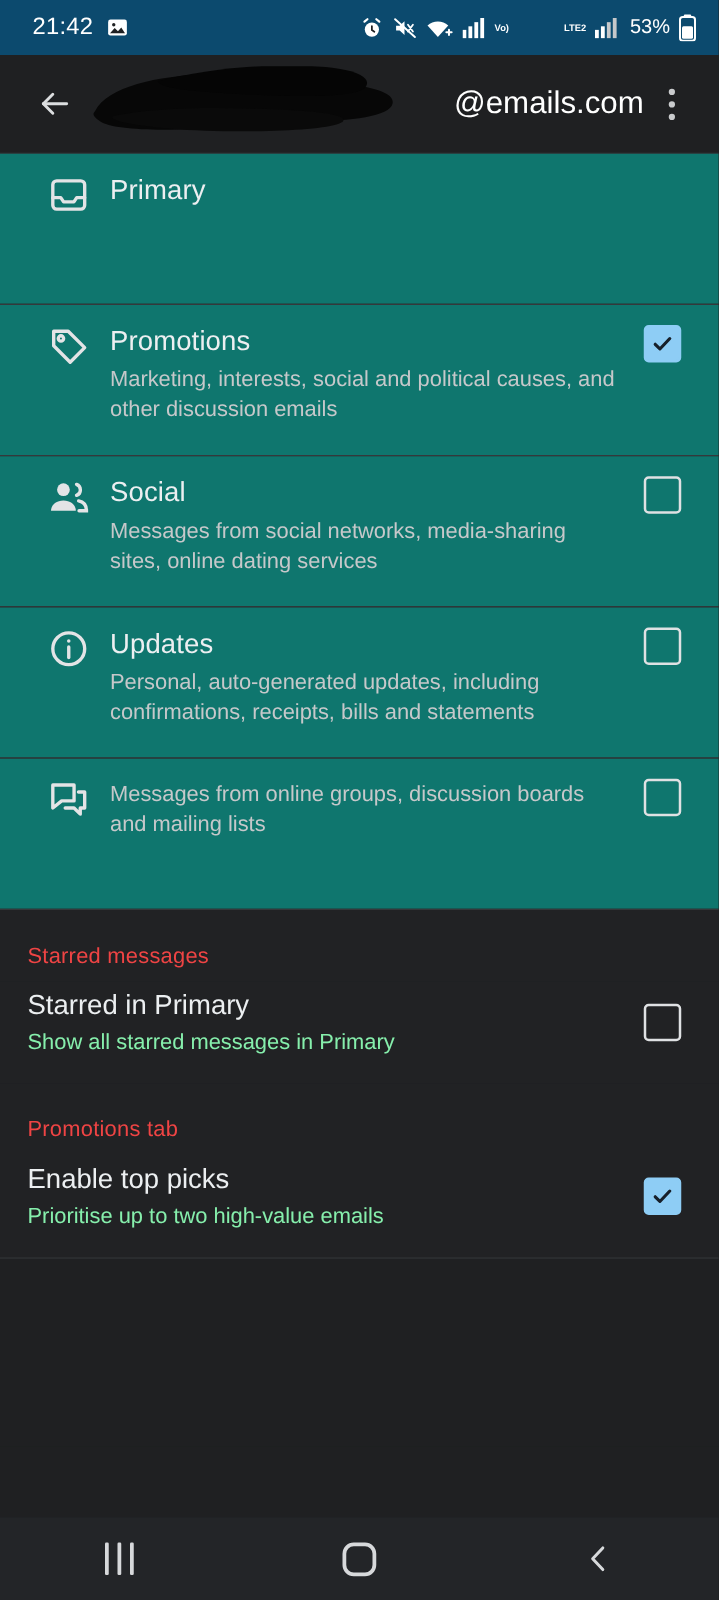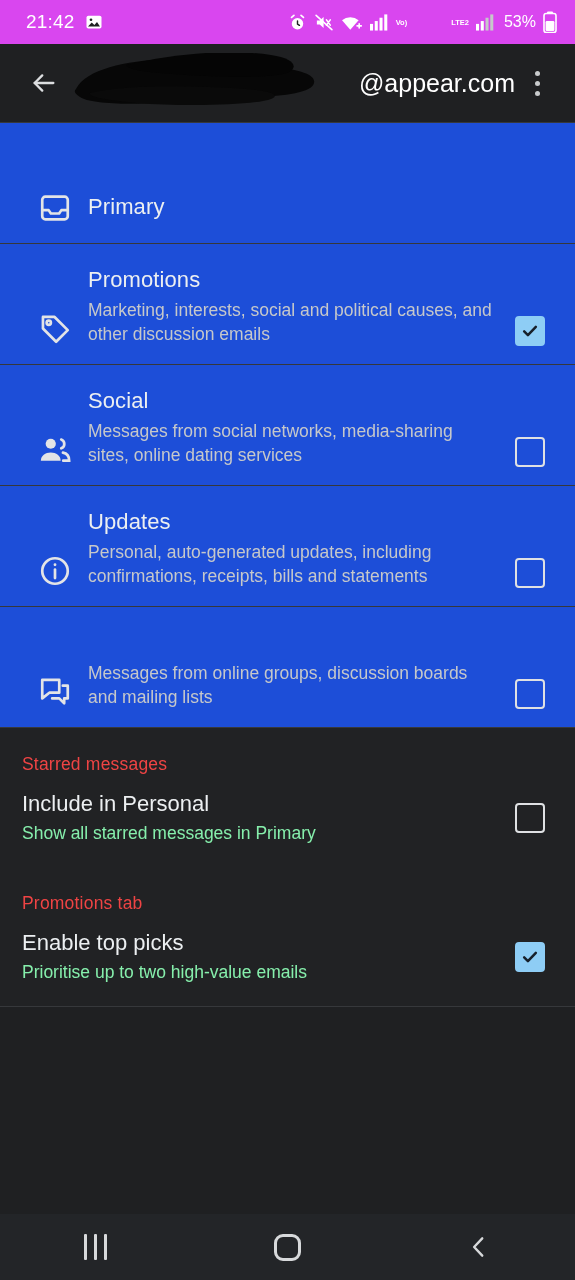--- a/index.html
+++ b/index.html
@@ -9,21 +9,21 @@
     font-family:"Liberation Sans", sans-serif;
     overflow:hidden;
   }
   body { position:relative; }
 
   
   .statusbar{
     height:44px; width:100%;
     display:flex; align-items:center; justify-content:space-between;
     padding:0 18px 0 26px;
-    background:#d946ef; color:#ffffff;
+    background:#0c4a6e; color:#ffffff;
   }
   .sb-left{ display:flex; align-items:center; gap:10px; }
   .sb-clock{ font-size:19px; letter-spacing:.2px; color:#fff; }
   .sb-right{ display:flex; align-items:center; gap:7px; }
   .sb-batt-text{ font-size:16px; color:#fff; margin-left:2px; }
   .ico{ display:inline-flex; align-items:center; justify-content:center; }
   .volte{
     font-size:7.5px; line-height:7px; text-align:center; color:#fff;
     font-family:"Liberation Sans", sans-serif; font-weight:bold;gap:44px;
   }
@@ -50,24 +50,24 @@
   }
   .kebab{ width:44px; height:44px; display:flex; flex-direction:column;
           align-items:center; justify-content:center; gap:5px; }
   .kebab i{ width:5px; height:5px; border-radius:50%; background:#c9cbcd; display:block; }
 
   
   .content{ width:100%; background:#1f2022; }
   .divider{ height:1px; width:100%; background:#36383b; }
 
   .cat-row{
-    display:flex; align-items:flex-end;
+    display:flex; align-items:flex-start;
     padding:16px 22px 18px 22px;
     min-height:120px;
-    background:#1d4ed8;
+    background:#0f766e;
   }
   .cat-icon{
     width:66px; flex:0 0 66px;
     display:flex; align-items:center; justify-content:center;
     color:#e3e4e6;
   }
   .cat-body{ flex:1; padding-right:14px; }
   .cat-title{ font-size:22px; color:#eceff1; margin-bottom:5px; letter-spacing:.1px; }
   .cat-desc{ font-size:17.5px; line-height:24px; color:#c6c8ca; }
 
@@ -182,21 +182,21 @@
       <path d="M20 12H4"></path>
         <path d="M10.5 5.5L4 12l6.5 6.5"></path>
     </svg>
   </div>
   <div class="appbar-title">
     <svg class="redaction" viewBox="0 0 262 62">
       <path d="M10 40 C 20 20, 60 12, 100 10 C 140 8, 175 14, 210 18 C 235 21, 250 26, 248 34 C 246 44, 215 48, 180 48 C 150 48, 120 52, 90 54 C 55 56, 22 54, 14 48 C 8 44, 8 42, 10 40 Z" fill="#070707"></path>
       <path d="M60 16 C 110 4, 165 0, 205 6 C 225 9, 232 16, 225 22 C 214 30, 160 28, 120 26 C 90 24, 62 22, 60 16 Z" fill="#050505"></path>
       <path d="M24 44 C 60 36, 120 36, 180 40 C 205 42, 215 46, 205 50 C 190 56, 120 58, 70 54 C 40 51, 22 48, 24 44 Z" fill="#0a0a0a"></path>
     </svg>
-    <span class="title-text" style="left:auto; right:0;">@appear.com</span>
+    <span class="title-text" style="left:auto; right:0;">@emails.com</span>
   </div>
   <div class="kebab">
     <i></i>
       <i></i>
       <i></i>
   </div>
 </div>
 
 <div class="content">
   <div class="divider"></div>
@@ -298,21 +298,21 @@
         
       </div>
     </div>
   </div>
 
   <div class="divider"></div>
 
   <div class="section-header">Starred messages</div>
   <div class="opt-row">
     <div class="opt-body">
-      <div class="opt-title">Include in Personal</div>
+      <div class="opt-title">Starred in Primary</div>
       <div class="opt-desc">Show all starred messages in Primary</div>
     </div>
     <div class="cbox-wrap">
       <div class="cbox">
         
       </div>
     </div>
   </div>
 
   <div class="section-header">Promotions tab</div>

